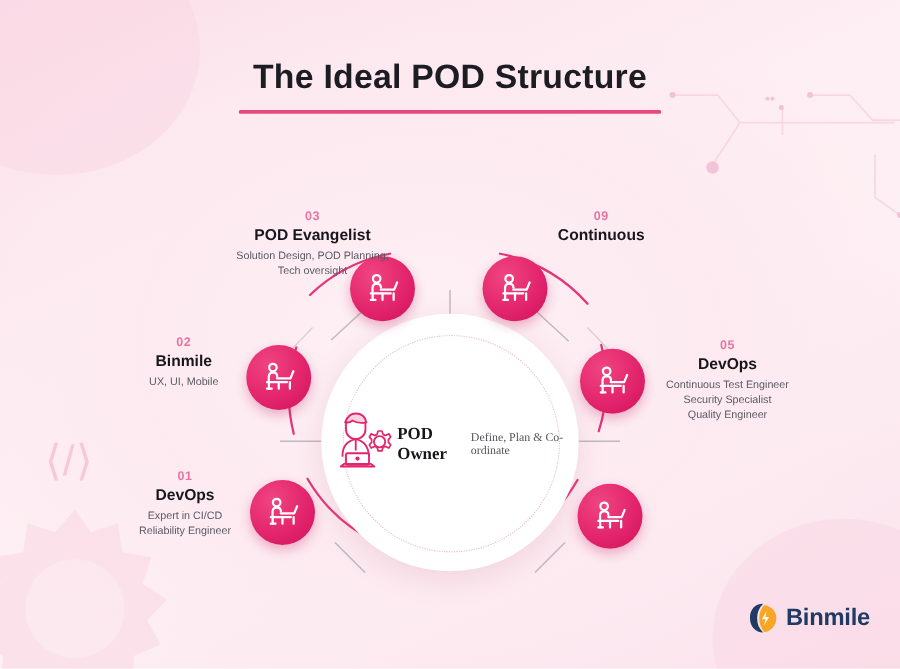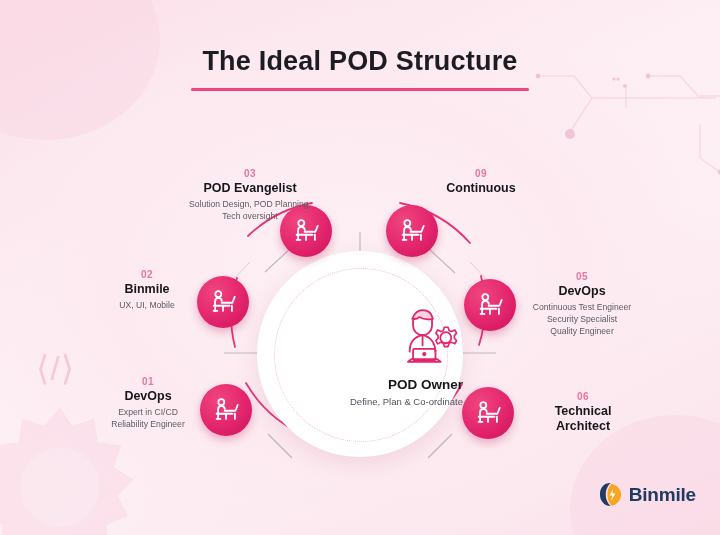--- a/index.html
+++ b/index.html
@@ -124,23 +124,24 @@
     border-radius: 50%;
     border: 1px dotted #e9bfd0;
   }
   .hub-content {
     position: absolute;
     left: 257px;
     top: 251px;
     width: 206px;
     height: 206px;
     display: flex;
-    flex-direction: column;
-    align-items: flex-end;
+    flex-direction: row;
+    align-items: center;
     justify-content: center;
+    font-family: Liberation Serif, serif;
   }
   .hub-icon { width: 74px; height: 70px; margin-bottom: 4px; }
   .hub-title {
     font-size: 13.5px;
     font-weight: bold;
     color: #16161b;
     margin-top: 2px;
   }
   .hub-sub {
     font-size: 9.5px;
@@ -401,27 +402,20 @@
 
   <div class="label t-center" style="left:76px; top:348px; width:144px;">
     <div class="num">01</div>
     <div class="name">DevOps</div>
     <div class="desc">
       <div>Expert in CI/CD</div>
       <div>Reliability Engineer</div>
     </div>
   </div>
 
-  <div class="label t-center" style="left:508px; top:363px; width:150px;">
-    <div class="num">06</div>
-    <div class="name">
-      <div>Technical</div>
-      <div>Architect</div>
-    </div>
-  </div>
 
   <div class="logo">
     <svg class="logo-mark" viewBox="0 0 24 26">
       <path d="M12 1 C5 1 1 6 1 13 C1 20 6 25 12 25 C8.5 21.5 7 17.5 7 13 C7 8.5 8.5 4.5 12 1 Z" fill="#1f3a63"></path>
       <path d="M13 2 C19 3 23 7.5 23 13 C23 19 18.5 24 13 24.6 C10 21 8.8 17.4 8.8 13 C8.8 8.6 10.2 5 13 2 Z" fill="#f6a623"></path>
       <path d="M14.8 7 L11 14 h3 l-1.4 5.4 L17 12 h-3 z" fill="#ffffff" opacity=".92"></path>
     </svg>
     <div class="logo-text">Binmile</div>
   </div>
 

